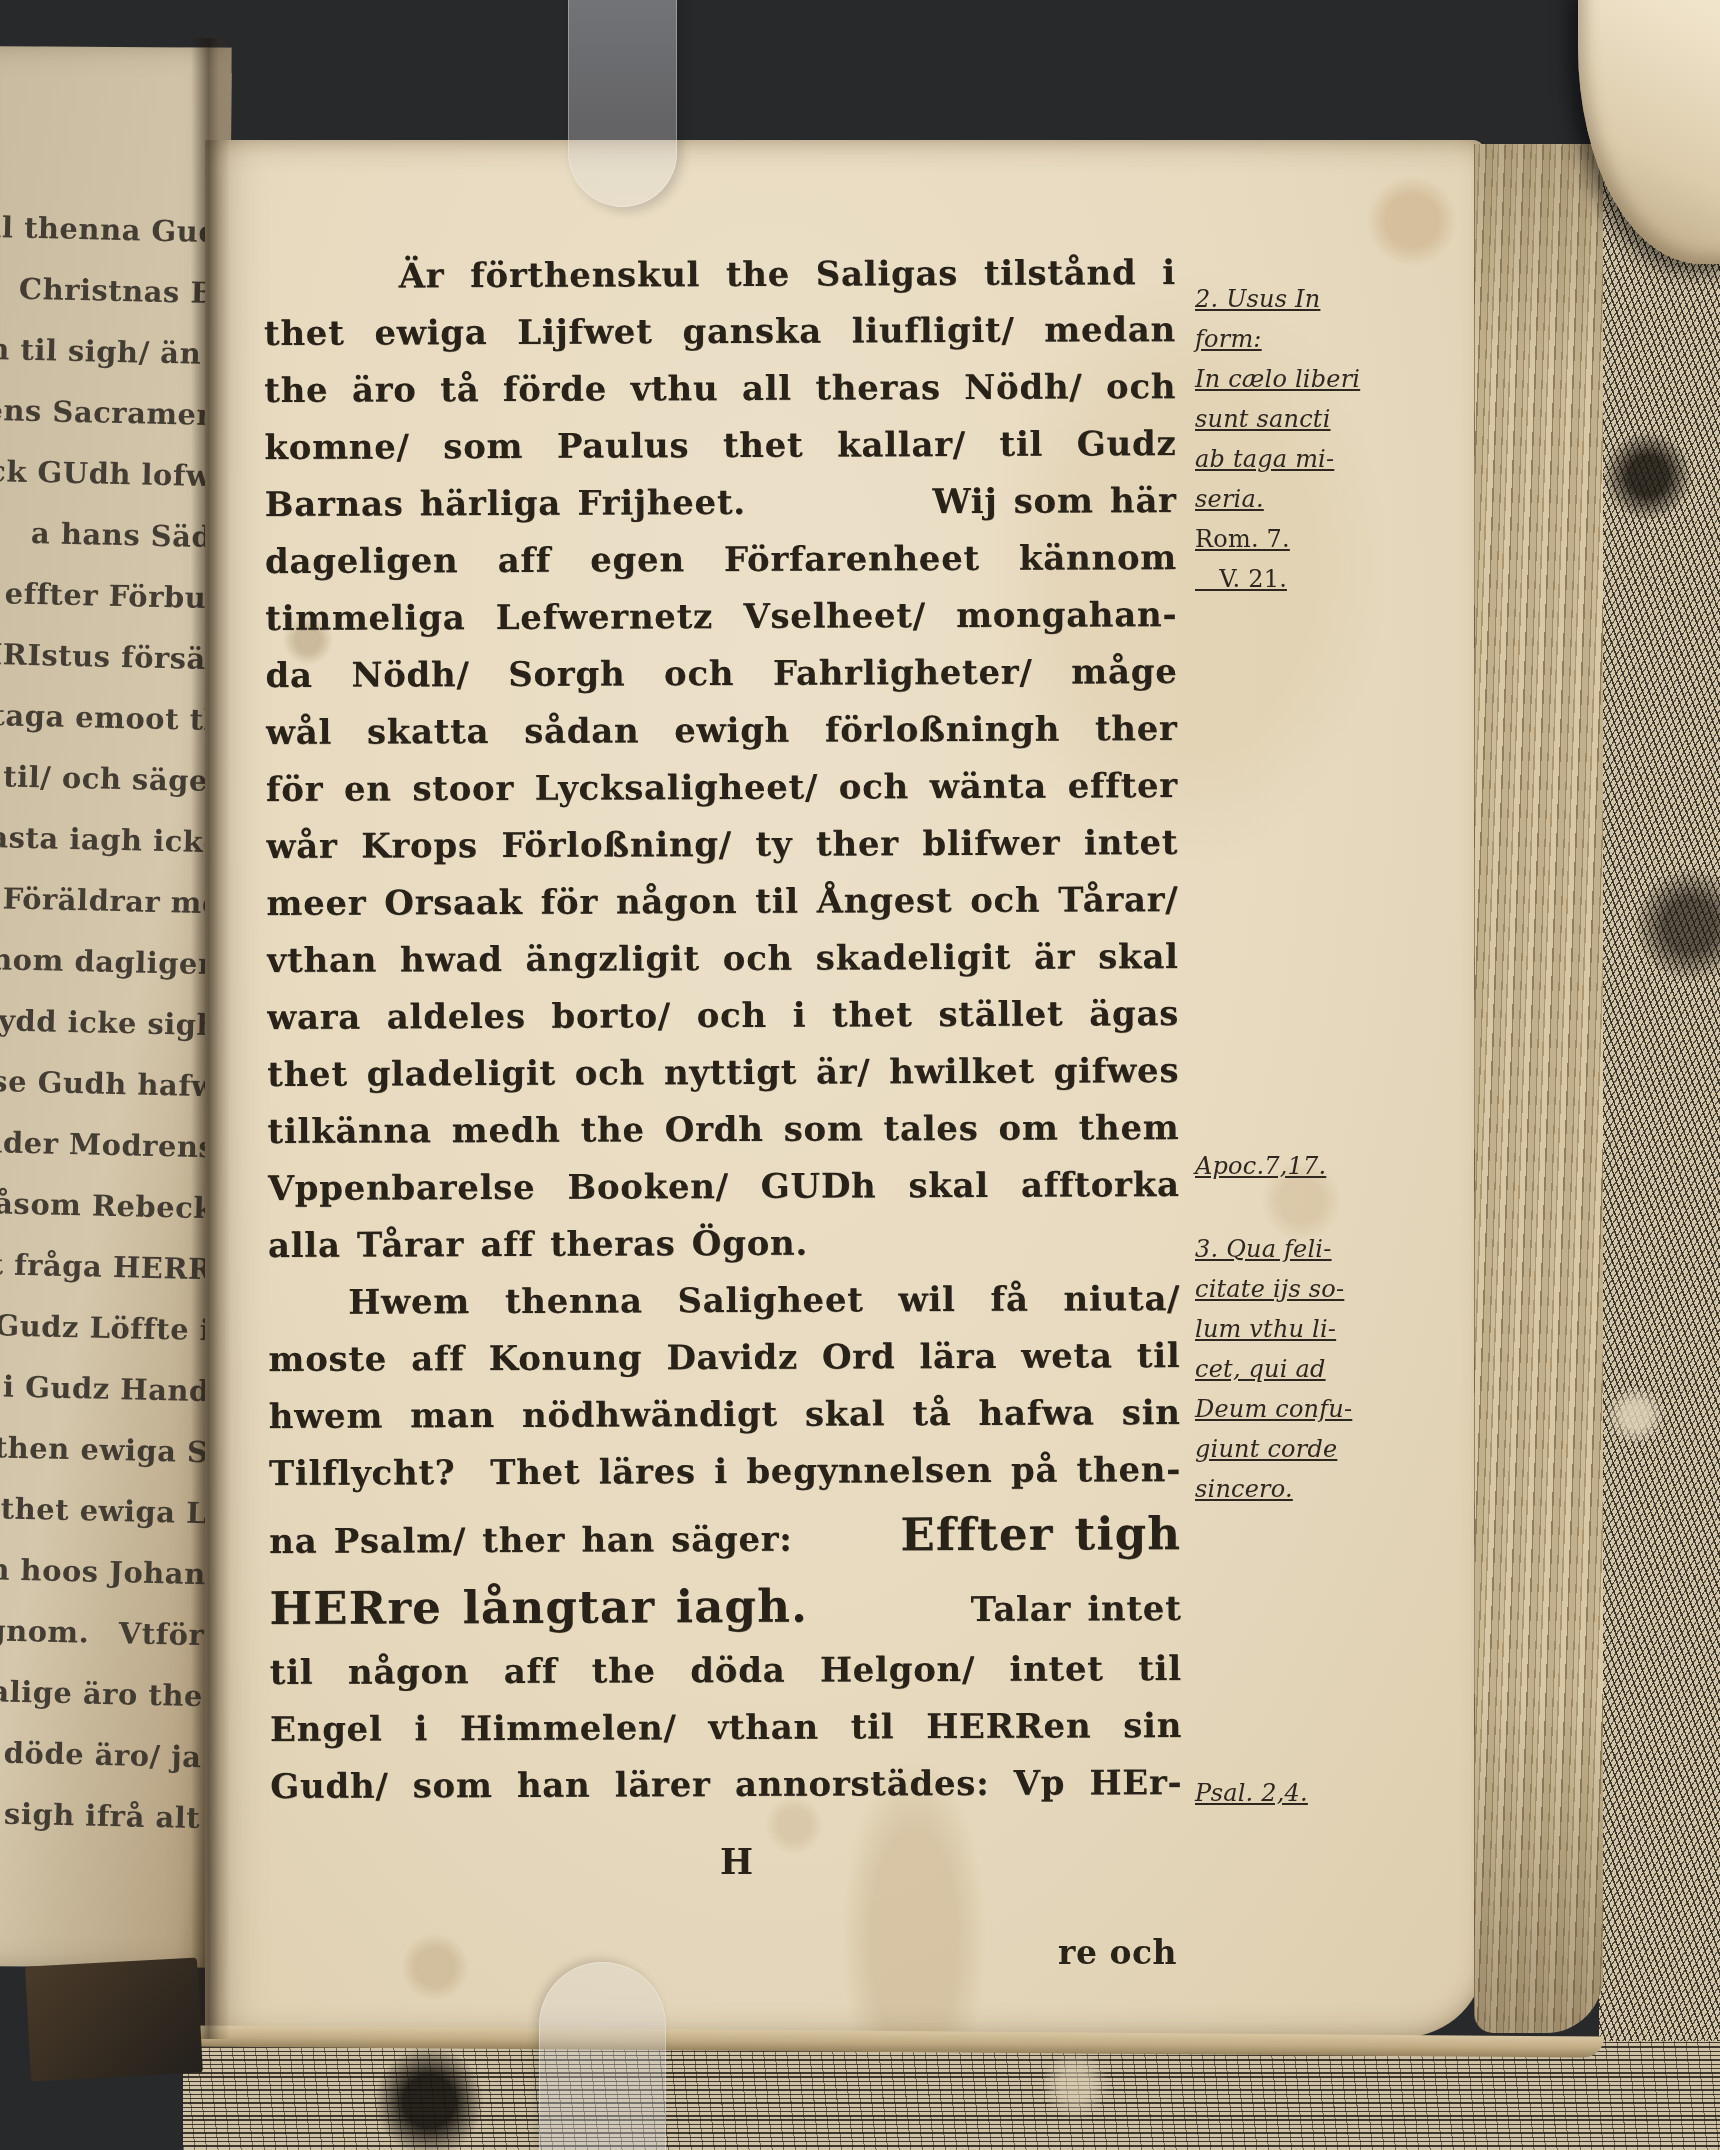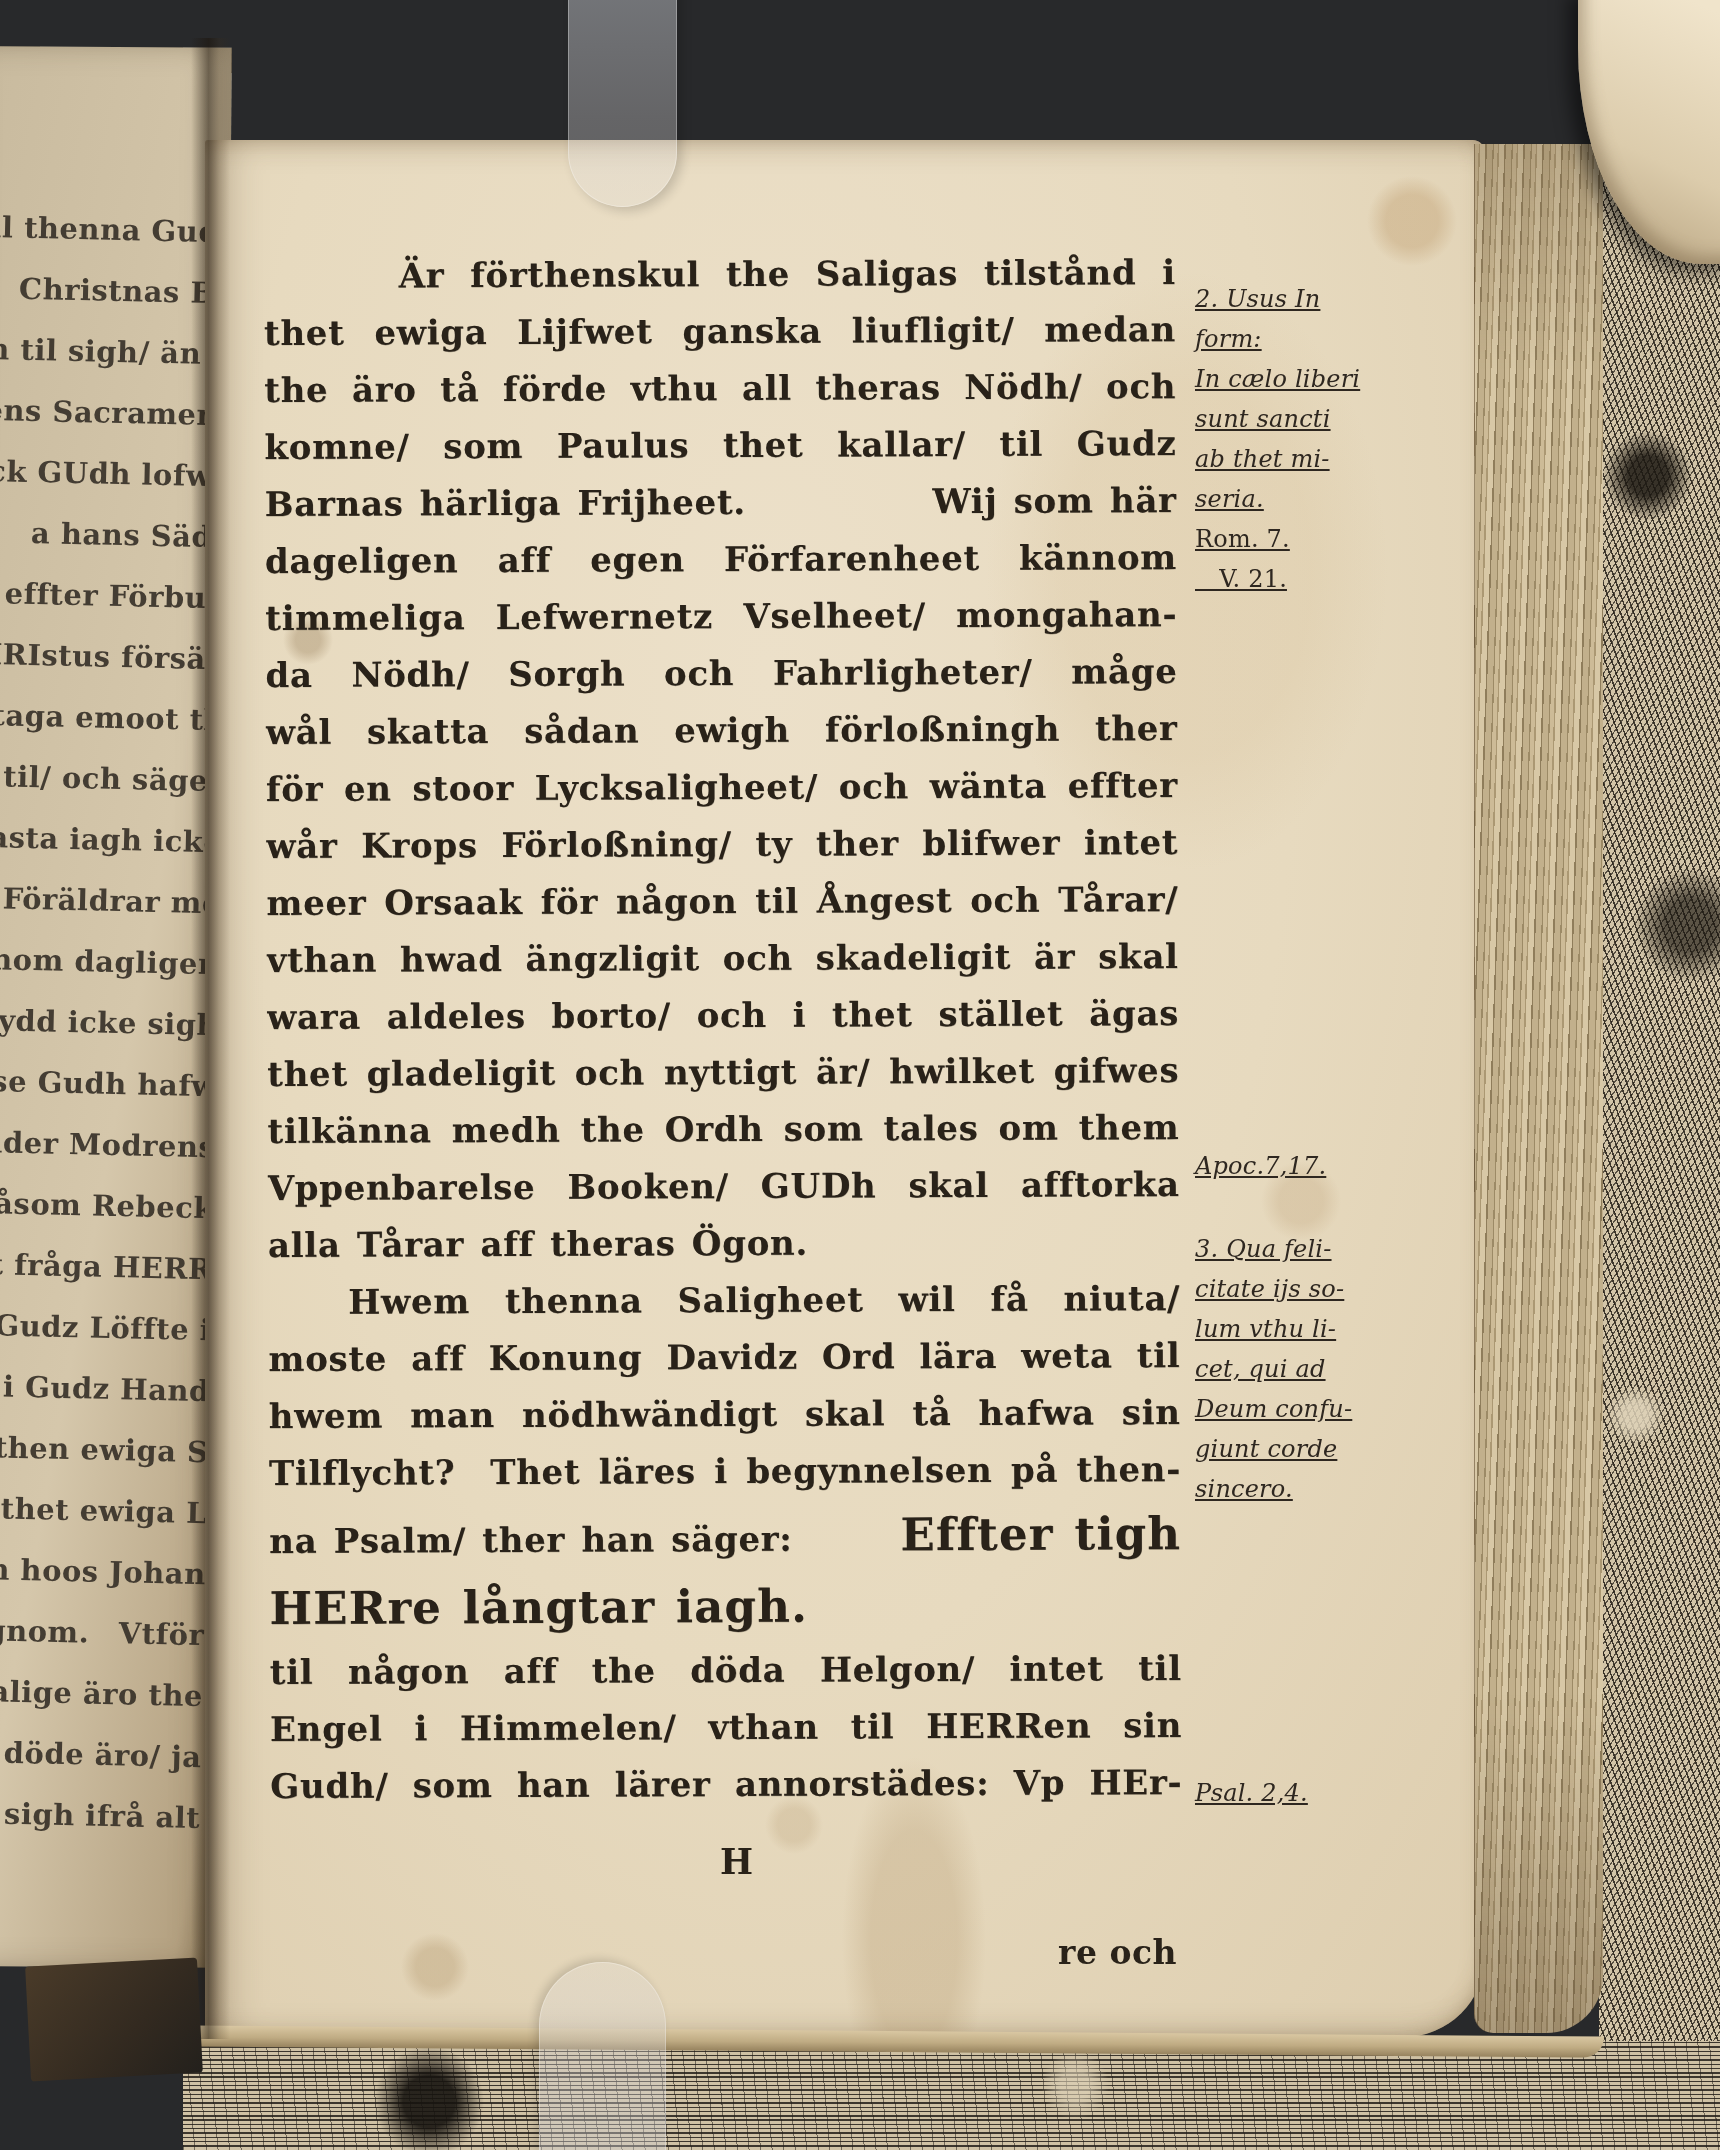--- a/index.html
+++ b/index.html
@@ -219,32 +219,33 @@
         <div class="line ind1"><span>Hwem thenna Saligheet wil få niuta/</span></div>
         <div class="line"><span>moste aff Konung Davidz Ord lära weta til</span></div>
         <div class="line"><span>hwem man nödhwändigt skal tå hafwa sin</span></div>
         <div class="line"><span>Tilflycht? Thet läres i begynnelsen på then-</span></div>
         <div class="line sp tall">
           <span>na Psalm/ ther han säger:</span>
           <span class="big">Effter tigh</span>
         </div>
         <div class="line sp tall">
           <span class="big">HERre långtar iagh.</span>
+          <span>Talar intet</span>
         </div>
         <div class="line"><span>til någon aff the döda Helgon/ intet til någon</span></div>
         <div class="line"><span>Engel i Himmelen/ vthan til HERRen sin</span></div>
         <div class="line"><span>Gudh/ som han lärer annorstädes: Vp HEr-</span></div>
       </div>
     <div class="margin-notes">
       <div class="note note-1" id="note-usus">
           <div class="nline">2. Usus In</div>
           <div class="nline">form:</div>
           <div class="nline">In cælo liberi</div>
           <div class="nline">sunt sancti</div>
-          <div class="nline">ab thet mi-</div>
+          <div class="nline">ab taga mi-</div>
           <div class="nline">seria.</div>
           <div class="nline roman">Rom. 7.</div>
           <div class="nline roman"> V. 21.</div>
         </div>
       <div class="note note-2" id="note-apoc">
           <div class="nline">Apoc.7,17.</div>
         </div>
       <div class="note note-3" id="note-qua">
           <div class="nline">3. Qua feli-</div>
           <div class="nline">citate ijs so-</div>

